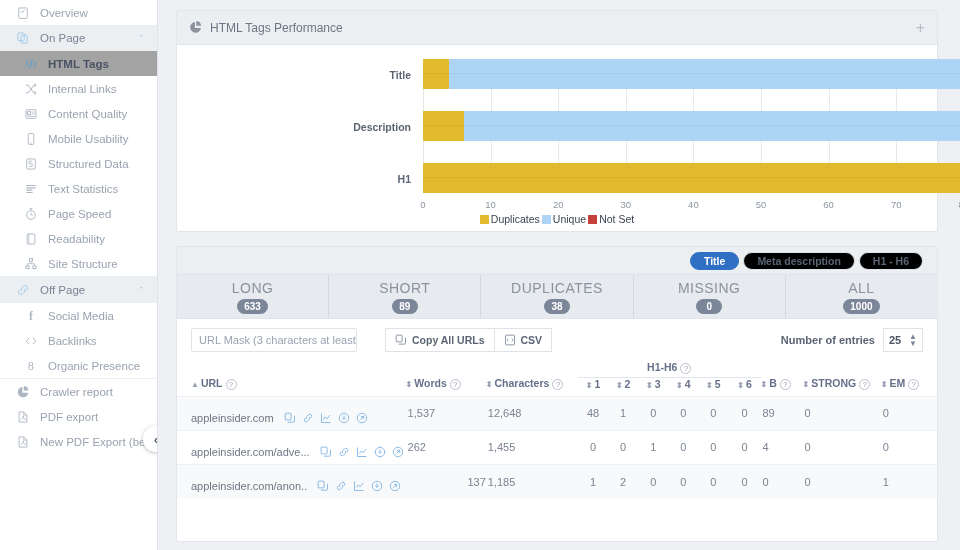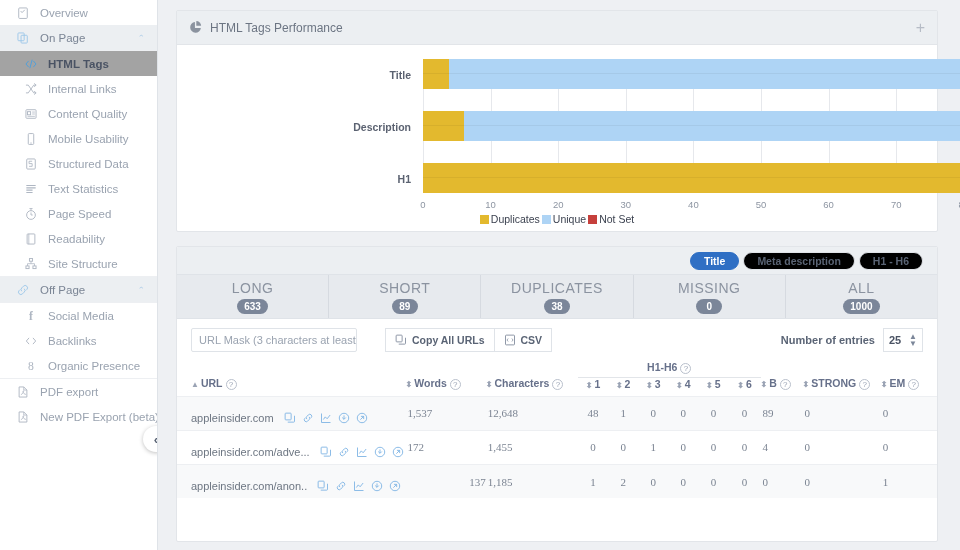--- a/index.html
+++ b/index.html
@@ -207,21 +207,21 @@
     border-top: 1px solid #edeff2;
     white-space: nowrap; overflow: hidden;
   }
   tbody tr:nth-child(odd) td { background: #f8f9fa; }
   .urlcell { display: flex; align-items: center; padding-left: 14px; margin-top: 9px; }
   .urltext {
     color: #6d7682; max-width: 122px; overflow: hidden;
     text-overflow: ellipsis; white-space: nowrap;
   }
   .row-icos { display: flex; align-items: center; margin-left: 10px; gap: 6px; color: #7fb4e4; }
-  .num { text-align: left; font-family: Liberation Serif, serif; }
+  .num { text-align: left; }
   svg { display: block; }
 </style>
 </head>
 <body>
 
 <div class="app">
 
   <div class="sidebar">
     <div id="nav-list">
         <div class="nav-item">
@@ -355,20 +355,29 @@
             <span class="nav-label">Backlinks</span>
           </div>
           <div class="nav-item sub">
             <span class="nav-ico">
               <svg width="14" height="14" viewBox="0 0 18 18">
                 <text x="9" y="14.5" font-size="15" font-family="Liberation Serif, serif" text-anchor="middle" fill="currentColor">8</text>
               </svg>
             </span>
             <span class="nav-label">Organic Presence</span>
           </div>
+        </div>
+        <div class="nav-item">
+          <span class="nav-ico">
+            <svg width="14" height="14" viewBox="0 0 18 18">
+              <path d="M8.2 2.6A6.6 6.6 0 1 0 15.6 10H8.2z" fill="currentColor"></path>
+              <path d="M10 1.2v5.9h5.9A6 6 0 0 0 10 1.2z" fill="currentColor"></path>
+            </svg>
+          </span>
+          <span class="nav-label">Crawler report</span>
         </div>
         <div class="nav-item">
           <span class="nav-ico">
             <svg width="14" height="14" viewBox="0 0 18 18" fill="none" stroke="currentColor" stroke-width="1.2">
               <path d="M4 2.5h6l4 4v9H4z"></path>
               <path d="M10 2.5v4h4" stroke-width="1"></path>
               <path d="M6.3 12.5c2.5-1.2 4-4 3.4-5-0.7-1-1.6 1.8 0.6 3.6 1 0.8 2 1 2.6 0.9" stroke-width="1"></path>
             </svg>
           </span>
           <span class="nav-label">PDF export</span>
@@ -644,21 +653,21 @@
                     </span>
                     <span>
                       <svg width="12" height="12" viewBox="0 0 16 16" fill="none" stroke="currentColor" stroke-width="1.2">
                         <circle cx="8" cy="8" r="6.3"></circle>
                         <path d="M5.8 10.2l4.4-4.4M6.6 5.8h3.6v3.6"></path>
                       </svg>
                     </span>
                   </span>
                 </div>
               </td>
-              <td class="num" style="padding-left:2px;">172</td>
+              <td class="num" style="padding-left:2px;">262</td>
               <td class="num" style="padding-left:2px;">1,455</td>
               <td class="num" style="text-align:center;">0</td>
               <td class="num" style="text-align:center;">0</td>
               <td class="num" style="text-align:center;">1</td>
               <td class="num" style="text-align:center;">0</td>
               <td class="num" style="text-align:center;">0</td>
               <td class="num" style="text-align:center;">0</td>
               <td class="num" style="padding-left:2px;">4</td>
               <td class="num" style="padding-left:2px;">0</td>
               <td class="num" style="padding-left:2px;">0</td>

